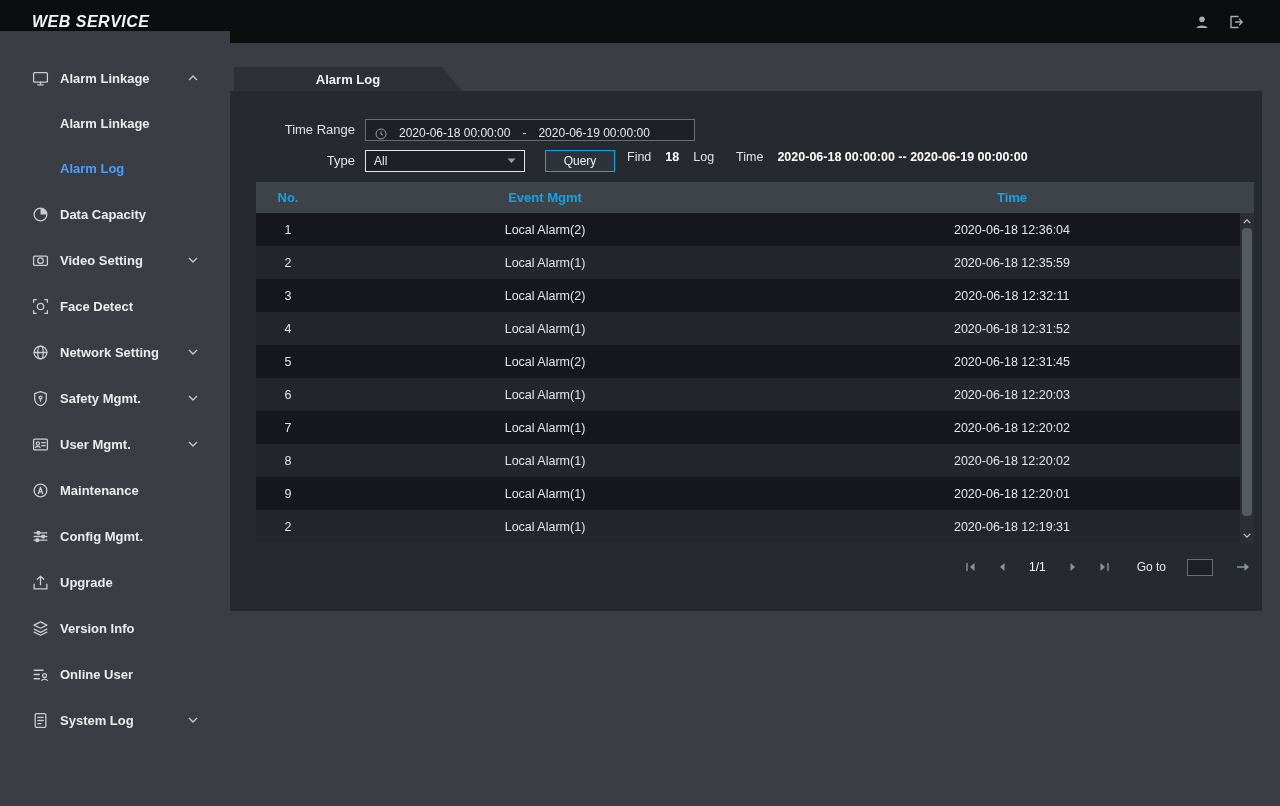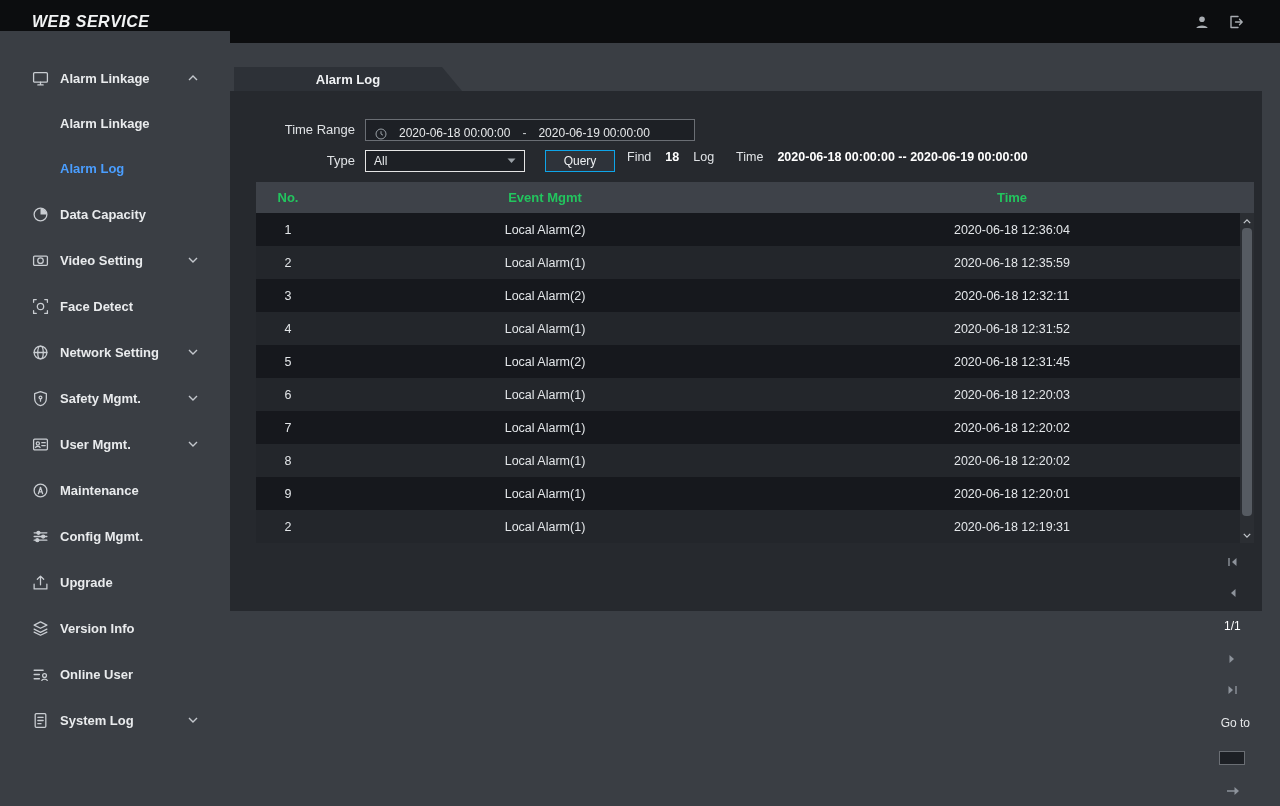--- a/index.html
+++ b/index.html
@@ -82,21 +82,21 @@
     position:absolute; left:397px; top:59px; height:22px;
     display:flex; align-items:flex-start; gap:14px;
     font-size:12.5px; color:#dfe2e5; white-space:nowrap;
   }
   .result b { color:#ffffff; font-weight:700; }
   .result .tlabel { margin-left:8px; }
   
   .table { position:absolute; left:26px; top:91px; width:998px; }
   .thead {
     height:31px; background:#3e4249; display:flex; align-items:center;
-    font-size:13px; font-weight:700; color:#22c55e;
+    font-size:13px; font-weight:700; color:#0ea5e9;
   }
   .tbody { position:relative; }
   .tr { height:33px; display:flex; align-items:center; font-size:12.5px; color:#e3e6e9; cursor:default; }
   .tr.dark  { background:#16181d; }
   .tr.light { background:#23262b; }
   .c1 { flex:0 0 64px; text-align:center; }
   .c2 { flex:0 0 450px; text-align:center; }
   .c3 { flex:1 1 auto; text-align:center; }
   
   .scrollbar {
@@ -104,21 +104,21 @@
     background:#2b2e33; cursor:pointer;
   }
   .sb-arrow { position:absolute; left:0; width:14px; height:14px; display:flex; align-items:center; justify-content:center; }
   .sb-arrow.up { top:1px; }
   .sb-arrow.up svg { transform:rotate(180deg); }
   .sb-arrow.down { bottom:1px; }
   .sb-thumb { position:absolute; left:2px; top:15px; width:10px; height:288px; background:#565b62; border-radius:4px; }
   
   .pagination {
     position:absolute; right:12px; top:466px; height:20px;
-    display:flex; align-items:center; gap:21px;flex-direction:column;
+    display:flex; align-items:center; gap:21px;
   }
   .pg-btn { display:flex; align-items:center; cursor:pointer; }
   .pg-num { color:#ffffff; font-size:12px; margin:0 2px; }
   .goto-label { color:#e6e8ea; font-size:12px; margin-left:6px; }
   .goto-input {
     width:26px; height:17px; background:#1d2025; border:1px solid #6a6e74;
     color:#e6e8ea; font-size:11px; font-family:inherit; padding:0 3px;
   }
   .pg-go { display:flex; align-items:center; cursor:pointer; margin-left:2px; }
 </style>

